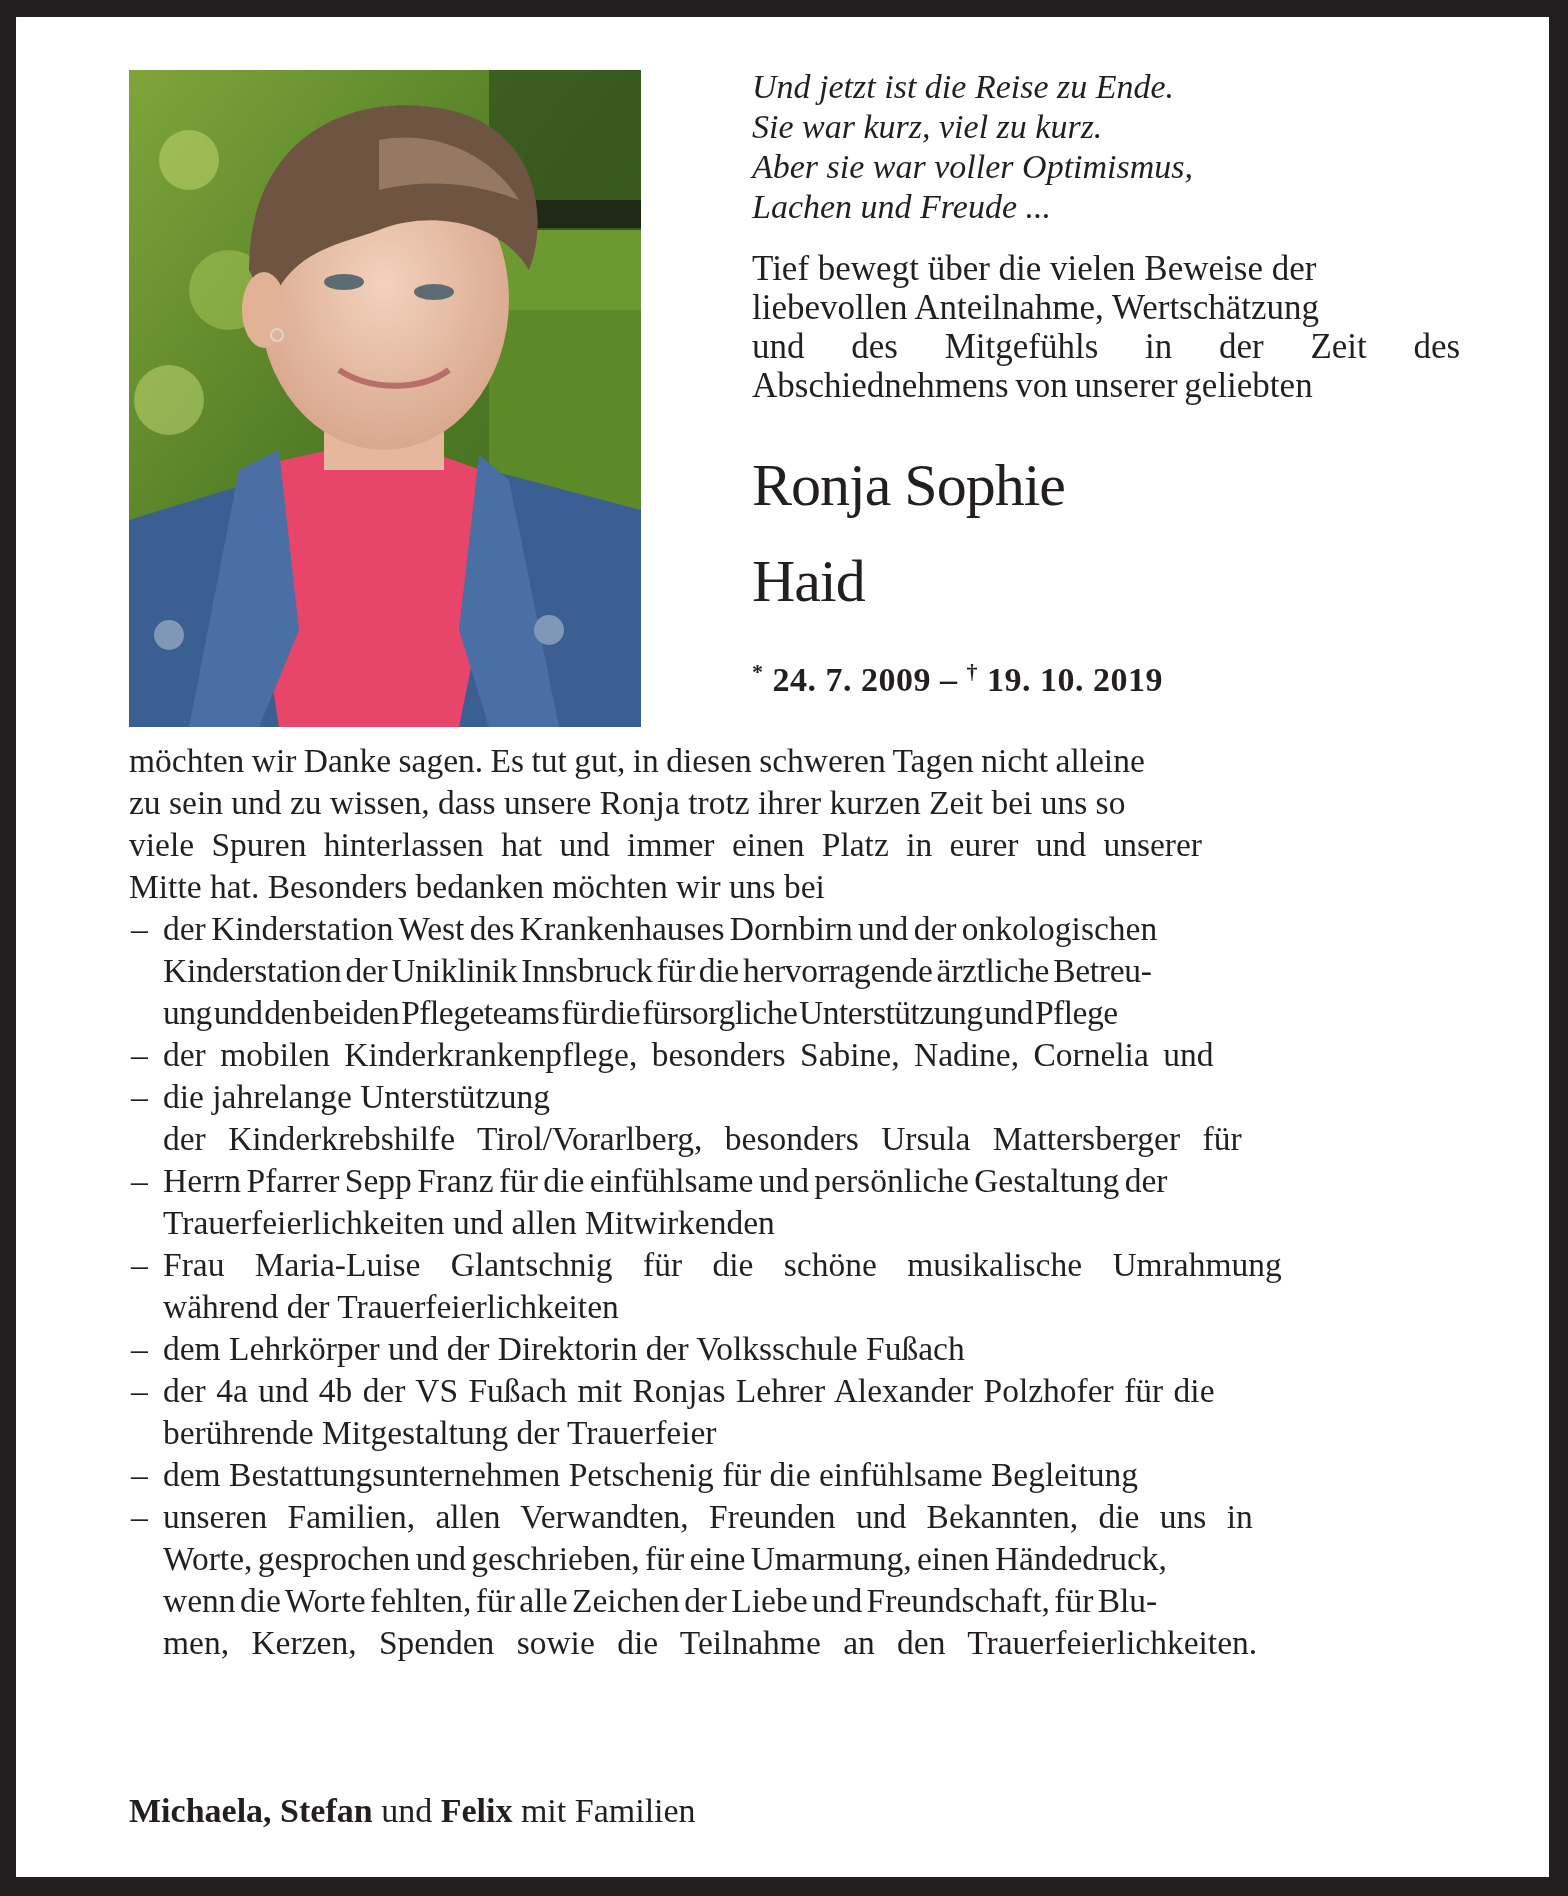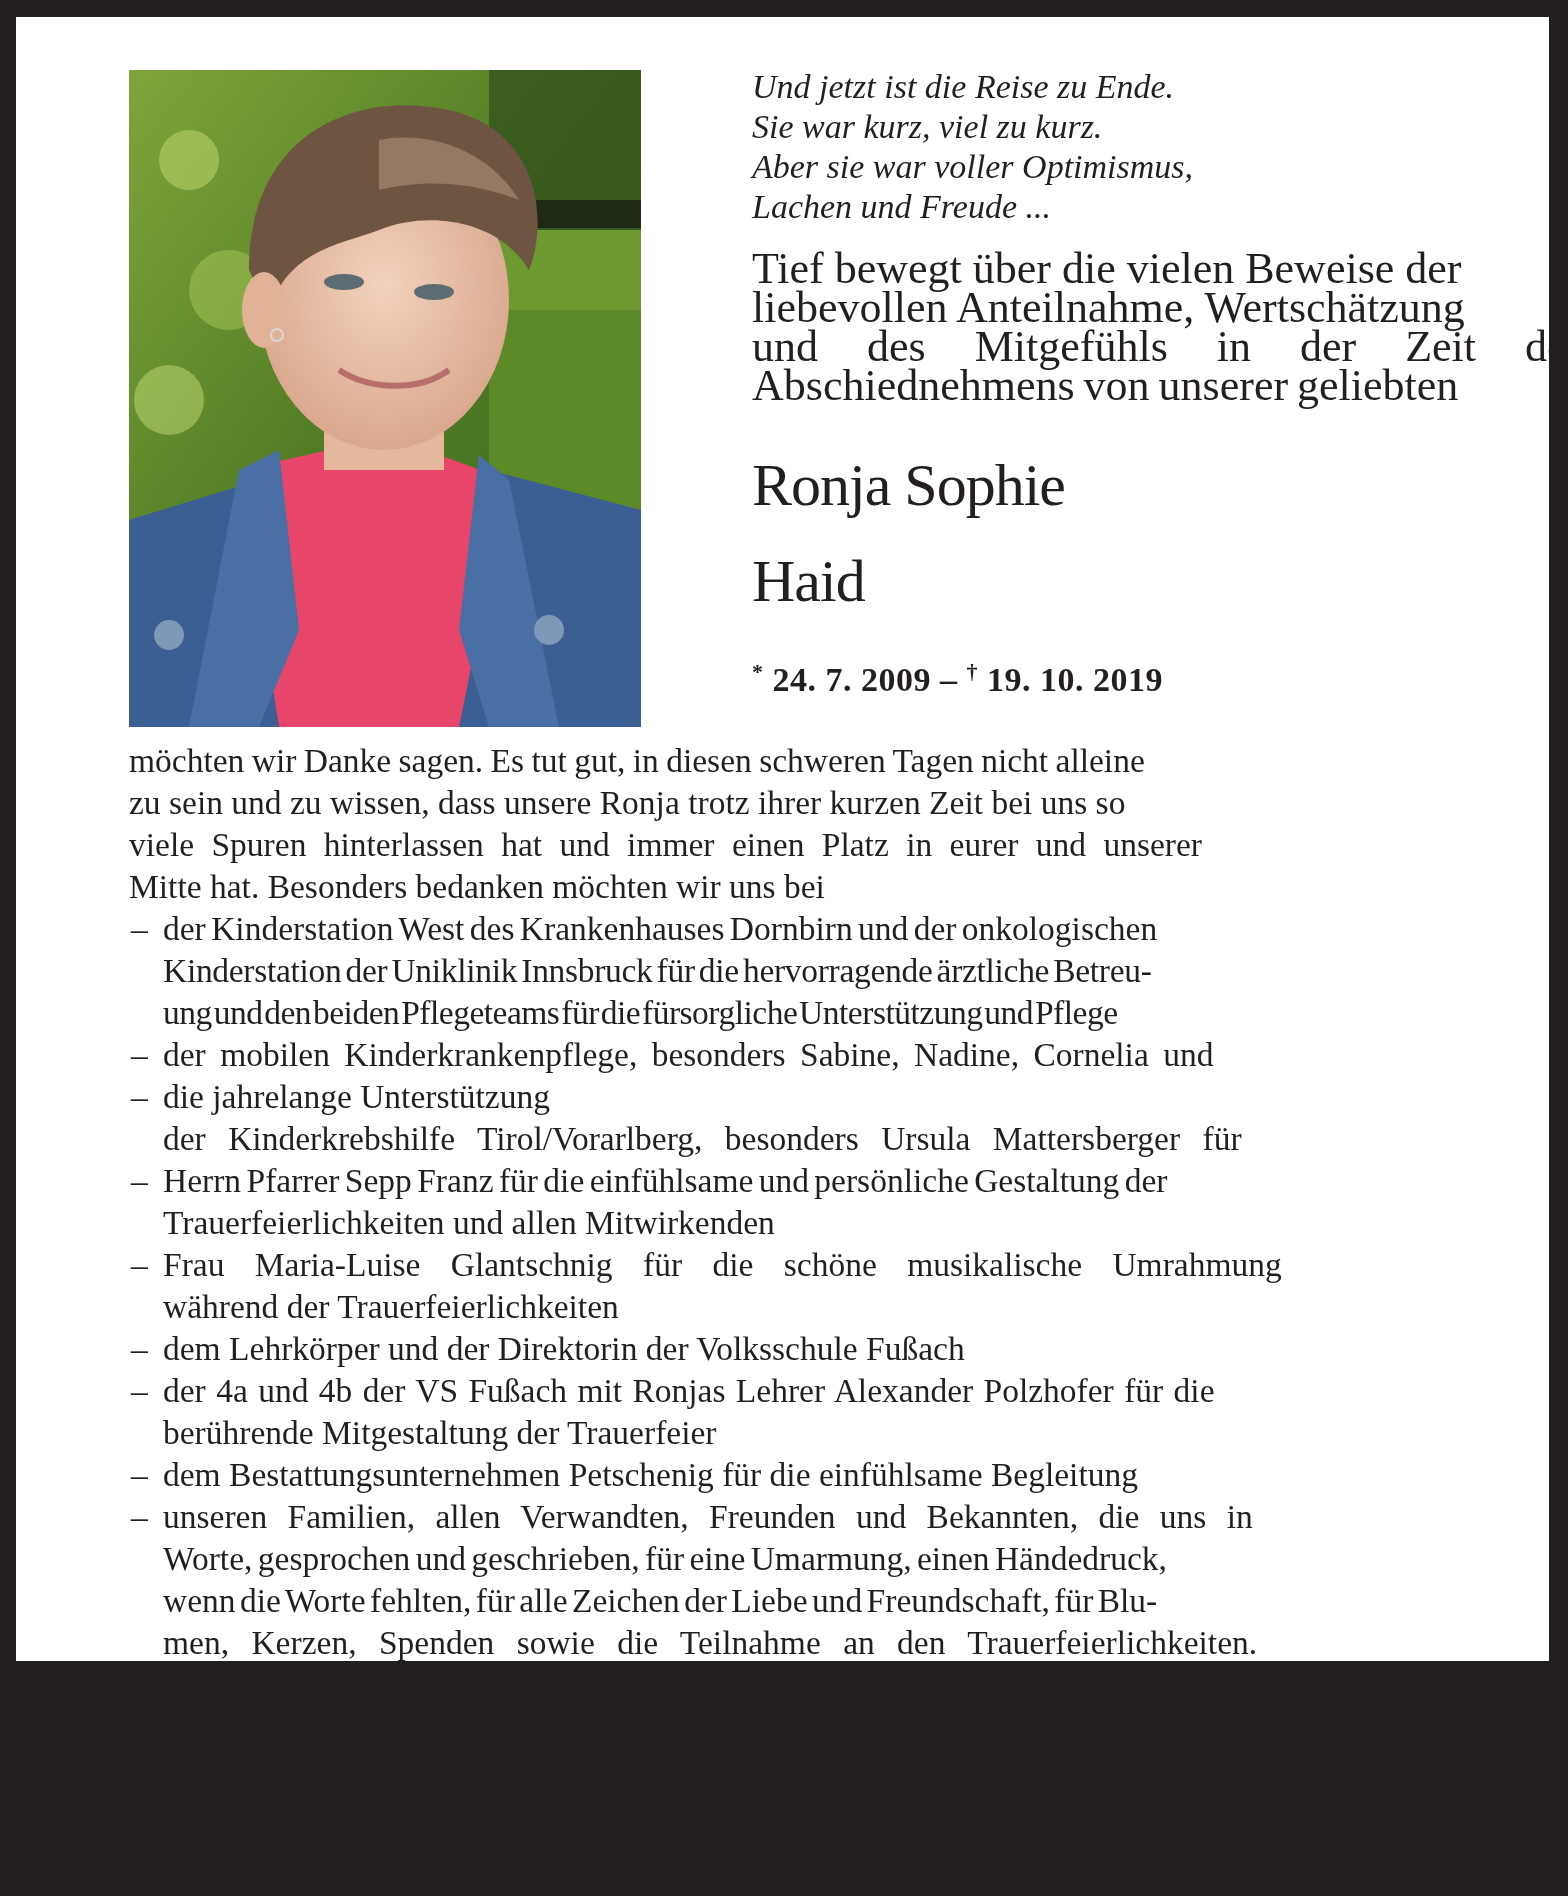--- a/index.html
+++ b/index.html
@@ -7,21 +7,21 @@
       width: 1568px; height: 1896px;
       background: #231f20;
       font-family: "Liberation Serif", "DejaVu Serif", serif;
       color: #231f20;
       overflow: hidden;
       position: relative;
     }
     .page {
       position: absolute;
       left: 16px; top: 17px;
-      width: 1533px; height: 1644px;
+      width: 1533px; height: 1860px;
       background: #ffffff;
     }
     .photo {
       position: absolute;
       left: 113px; top: 53px;
       width: 512px; height: 657px;
       overflow: hidden;
       background: #4d7a2a;
     }
     .photo svg { display: block; width: 100%; height: 100%; }
@@ -33,21 +33,21 @@
     }
     .poem {
       font-style: italic;
       font-size: 34px;
       line-height: 40px;
       margin: 0;
     }
     .poem div { white-space: nowrap; }
     .intro {
       margin-top: 22px;
-      font-size: 44px;
+      font-size: 35px;
       line-height: 39px;
       text-align: justify;
       text-align-last: left;
     }
     .intro div { white-space: nowrap; }
     .name {
       margin-top: 32px;
       font-size: 60px;
       line-height: 96px;
       font-weight: normal;

